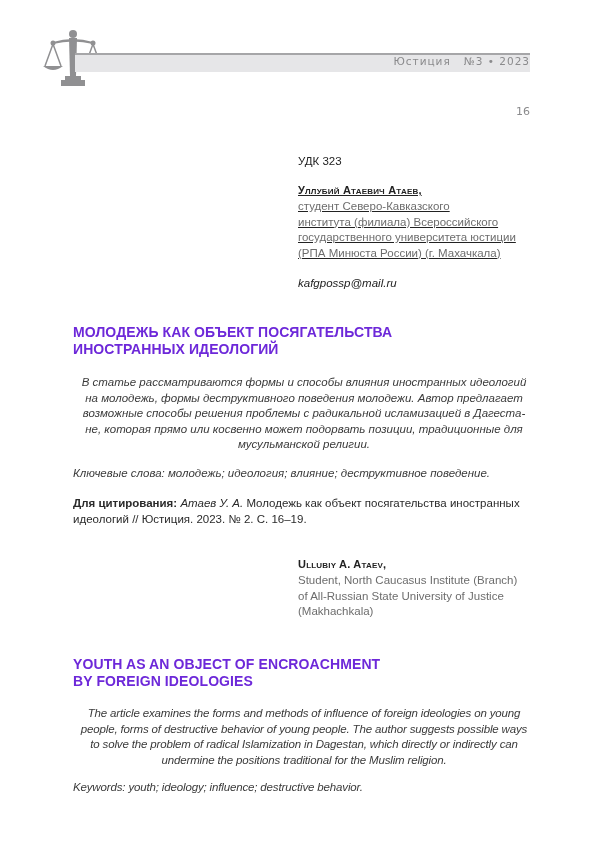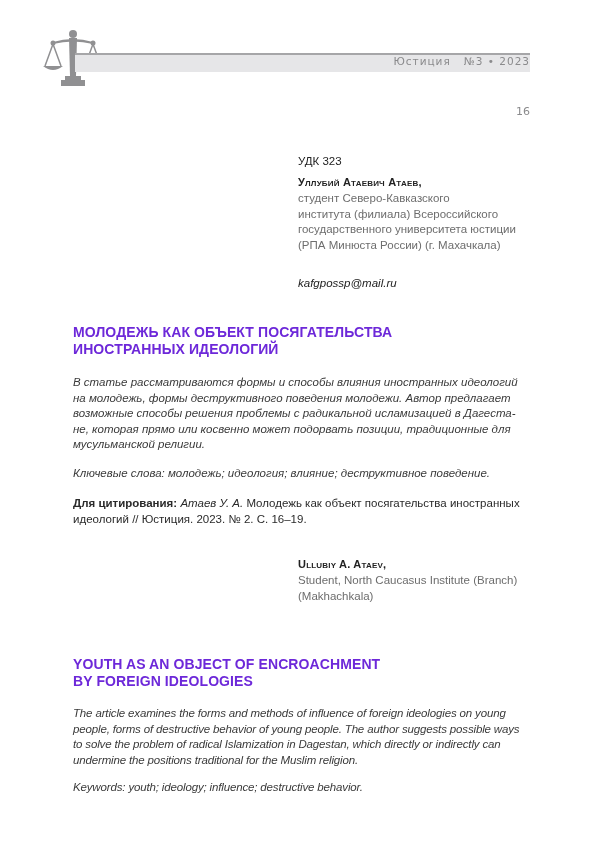--- a/index.html
+++ b/index.html
@@ -18,21 +18,21 @@
       color: #8a8a8c; white-space: nowrap;
     }
     .page-number {
       position: absolute; right: 70px; top: 80px;
       font-family: "DejaVu Sans", sans-serif; font-size: 11px; color: #8a8a8c; margin-top: 25px;
     }
     .logo { position: absolute; left: 38px; top: 24px; width: 70px; height: 70px; }
 
     .right-block { position: absolute; left: 298px; width: 240px; }
     .udk { top: 155px; font-size: 11.5px; color: #222; }
-    .author-ru { top: 176px; }
+    .author-ru { top: 184px; text-decoration: underline; }
     .author-name {
       font-size: 11px; font-weight: bold; font-variant: small-caps; color: #222;
       letter-spacing: 0.2px;
     }
     .affil {
       font-size: 11.5px; line-height: 15.5px; color: #6d6d6d; margin-top: 3px;
     }
     .email { top: 277px; font-size: 11.5px; font-style: italic; color: #222; }
 
     .title {
@@ -40,21 +40,21 @@
       font-size: 14px; font-weight: bold; line-height: 17px; color: #6d28d9;
       letter-spacing: 0.1px;
     }
     .title-ru { top: 324px; }
     .title-en { top: 656px; }
 
     .para {
       position: absolute; left: 73px; width: 462px;
       font-size: 11.5px; line-height: 15.5px; color: #3a3a3a;
     }
-    .abstract { font-style: italic; }
+    .abstract { font-style: italic; text-align: center; }
     .abstract-ru { top: 375px; }
     .keywords-ru { top: 466px; font-style: italic; }
     .citation { top: 496px; color: #2a2a2a; }
     .citation .lbl { font-weight: bold; }
     .citation .auth { font-style: italic; margin-top: 20px; }
 
     .author-en { top: 558px; }
     .abstract-en { top: 706px; letter-spacing: -0.15px; }
     .keywords-en { top: 780px; font-style: italic; letter-spacing: -0.15px; }
   </style>
@@ -122,20 +122,21 @@
     <span class="auth">Атаев У. А.</span>
     <span>Молодежь как объект посягательства иностранных</span>
   </div>
   <div>идеологий // Юстиция. 2023. № 2. С. 16–19.</div>
 </div>
 
 <div class="right-block author-en">
   <div class="author-name">Ullubiy A. Ataev,</div>
   <div class="affil">
     <div>Student, North Caucasus Institute (Branch)</div>
+    <div>of All-Russian State University of Justice</div>
     <div>(Makhachkala)</div>
   </div>
 </div>
 
 <div class="title title-en">
   <div>YOUTH AS AN OBJECT OF ENCROACHMENT</div>
   <div>BY FOREIGN IDEOLOGIES</div>
 </div>
 
 <div class="para abstract abstract-en">

